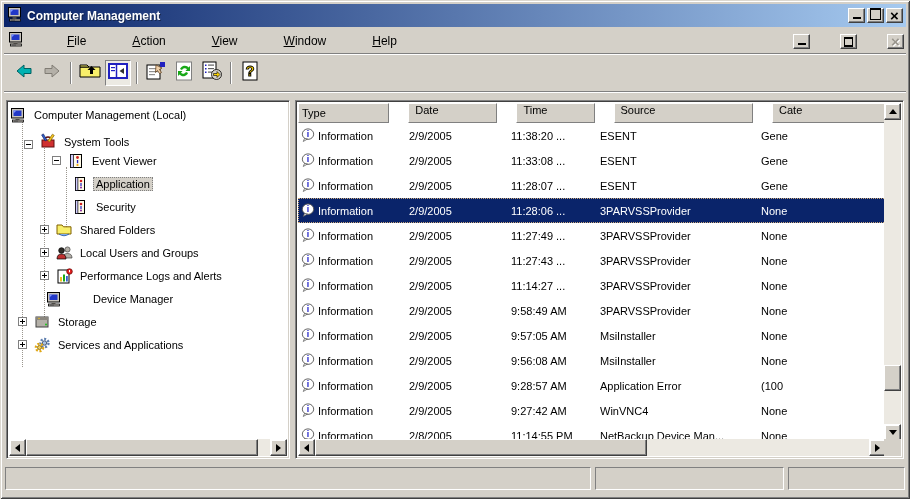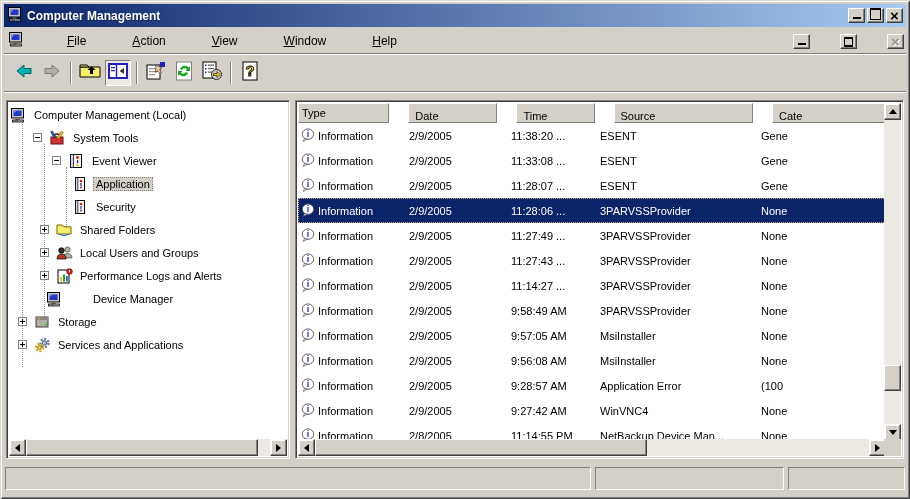--- a/index.html
+++ b/index.html
@@ -51,21 +51,21 @@
   .tree-row .label{padding:1px 3px;}
   .tree-row.selected .label{background:#d4d0c8;outline:1px dotted #808080;outline-offset:-1px;}
   .expander{width:9px;height:9px;min-width:9px;border:1px solid #808080;background:#fff;position:relative;margin-right:6px;}
   .expander::before{content:"";position:absolute;left:1px;right:1px;top:3px;height:1px;background:#000;}
   .expander.plus::after{content:"";position:absolute;top:1px;bottom:1px;left:3px;width:1px;background:#000;}
   .ticon{width:18px;min-width:18px;height:16px;margin-right:4px;display:flex;align-items:center;justify-content:center;}
   .tline{position:absolute;width:1px;border-left:1px dotted #9a968e;}
   
   .list-header{position:absolute;left:0;top:0;height:20px;display:flex;width:588px;gap:19px;}
   .hcell{background:#d4d0c8;border:1px solid;border-color:#fff #808080 #808080 #fff;
-    font-size:11px;display:flex;align-items:flex-end;padding:0 6px;overflow:hidden;white-space:nowrap;}
+    font-size:11px;display:flex;align-items:flex-start;padding:0 6px;overflow:hidden;white-space:nowrap;}
   .rows{position:absolute;left:0;top:20px;width:588px;height:318px;overflow:hidden;background:#fff;}
   .lrow{height:25px;display:flex;align-items:center;font-size:11px;white-space:nowrap;}
   .lrow.selected{background:#0a246a;color:#fff;outline:1px dotted #caa87a;outline-offset:-1px;}
   .cell{overflow:hidden;white-space:nowrap;padding:0 6px;}
   .col-type{width:105px;display:flex;align-items:center;gap:3px;padding-left:3px;}
   .col-date{width:102px;}
   .col-time{width:89px;}
   .col-source{width:161px;}
   .col-cate{width:131px;}
   
@@ -245,21 +245,21 @@
 
           <div class="tree-row" style="padding-left:0;">
             <span class="ticon">
                 <svg width="16" height="16" viewBox="0 0 15 16">
                   <use href="#i-computer"></use>
                 </svg>
               </span>
             <span class="label">Computer Management (Local)</span>
           </div>
 
-          <div class="tree-row" style="padding-left:24px;">
+          <div class="tree-row" style="padding-left:15px;align-items:flex-end;">
             <div class="expander minus"></div>
             <span class="ticon">
               <svg width="17" height="16" viewBox="0 0 17 16">
                 <rect x="2" y="7" width="12" height="7" fill="#d03030" stroke="#601010" stroke-width="1"></rect>
                 <path d="M5 7 Q5 4 8 4 Q11 4 11 7" fill="none" stroke="#601010" stroke-width="1.4"></path>
                 <rect x="10" y="1" width="2.2" height="8" fill="#f0c020" stroke="#806000" stroke-width="0.6" transform="rotate(35 11 5)"></rect>
                 <rect x="3" y="1" width="2" height="7" fill="#3060d0" stroke="#102060" stroke-width="0.6" transform="rotate(-30 4 4)"></rect>
               </svg>
             </span>
             <span class="label">System Tools</span>

